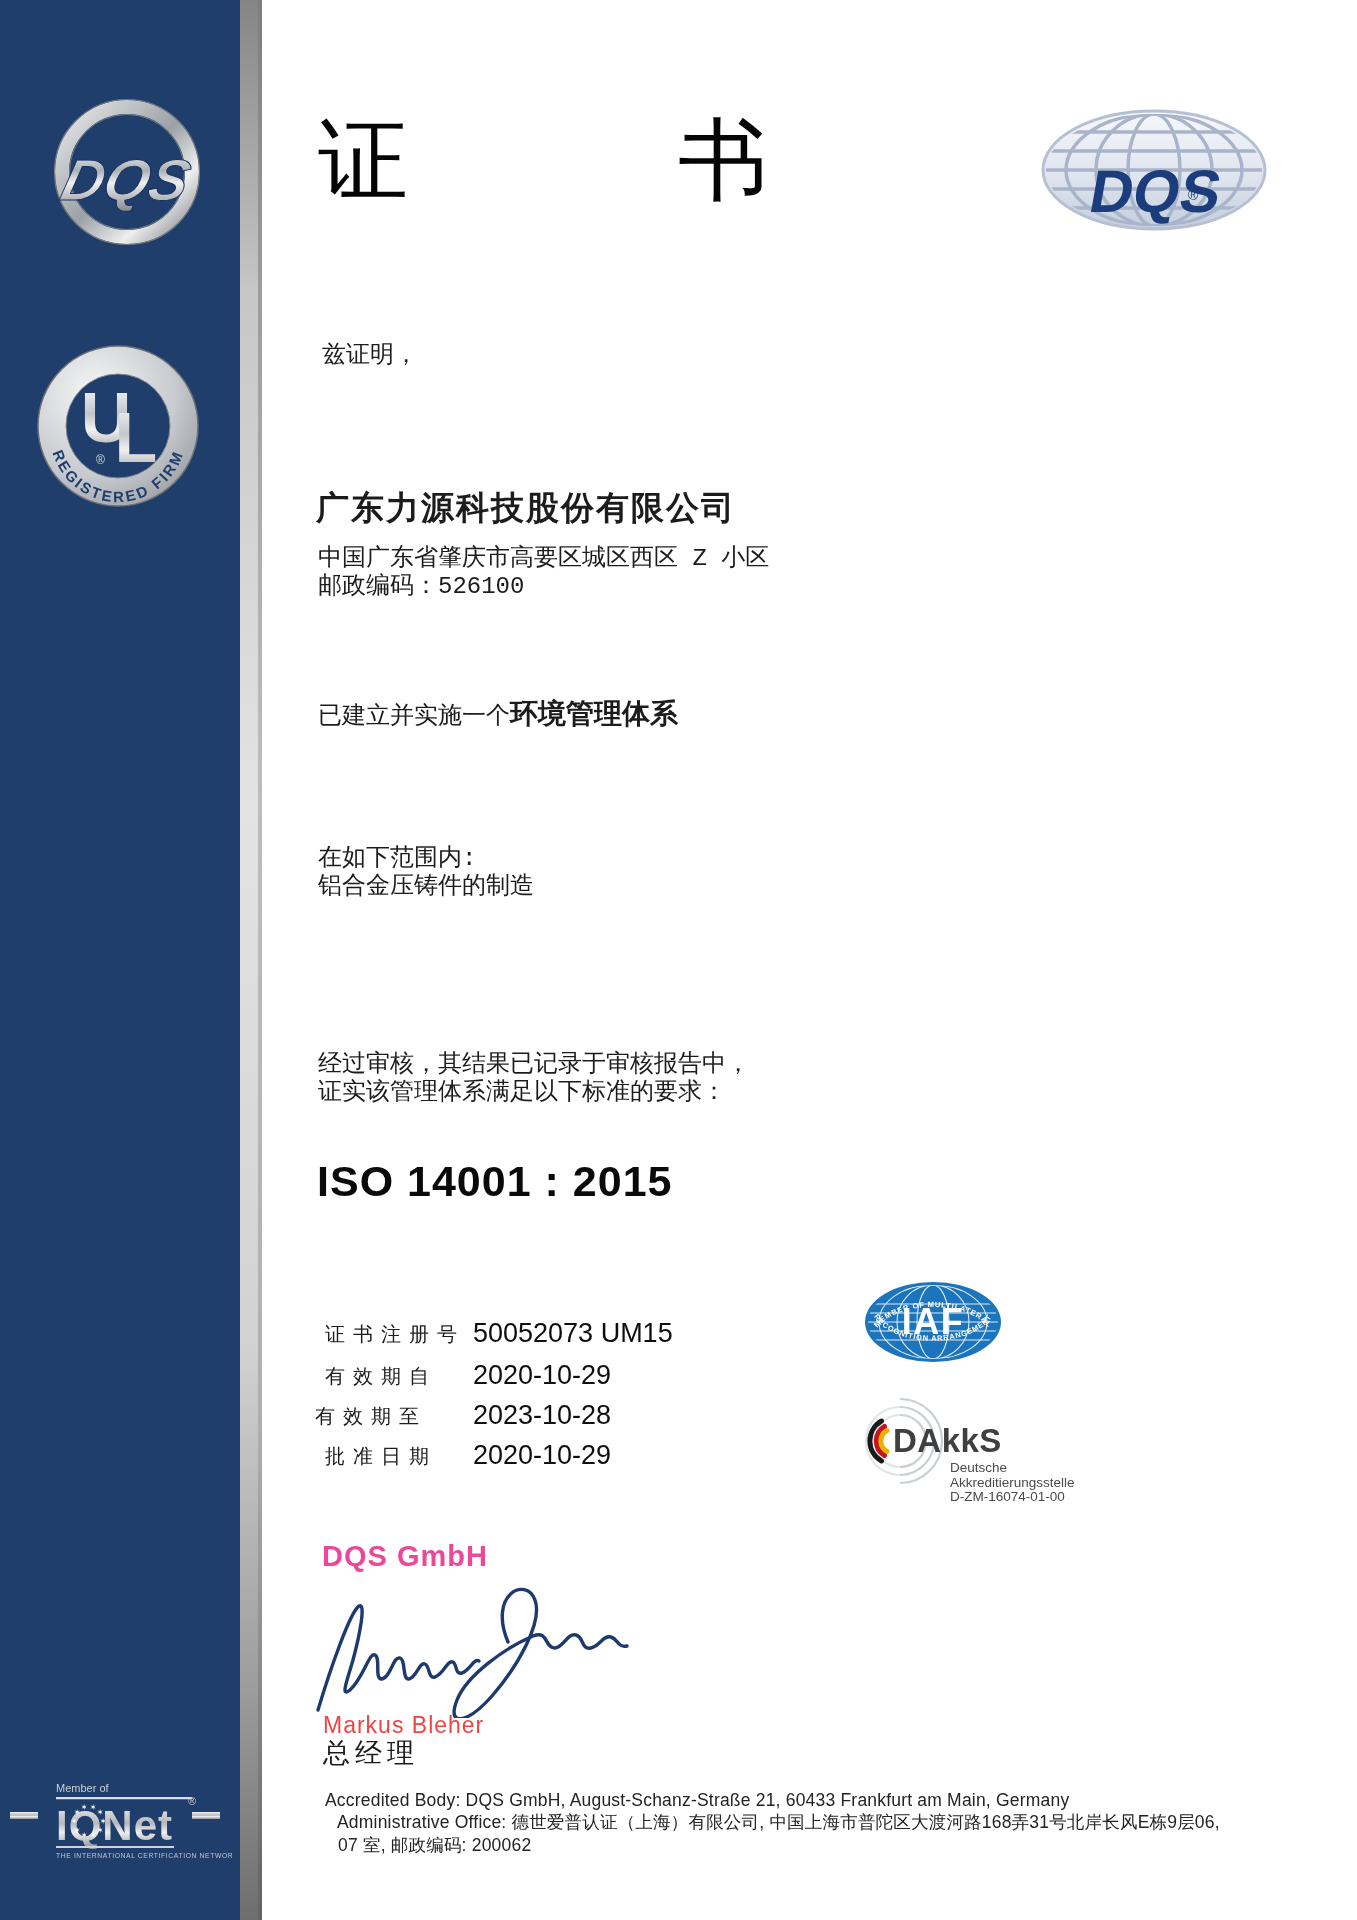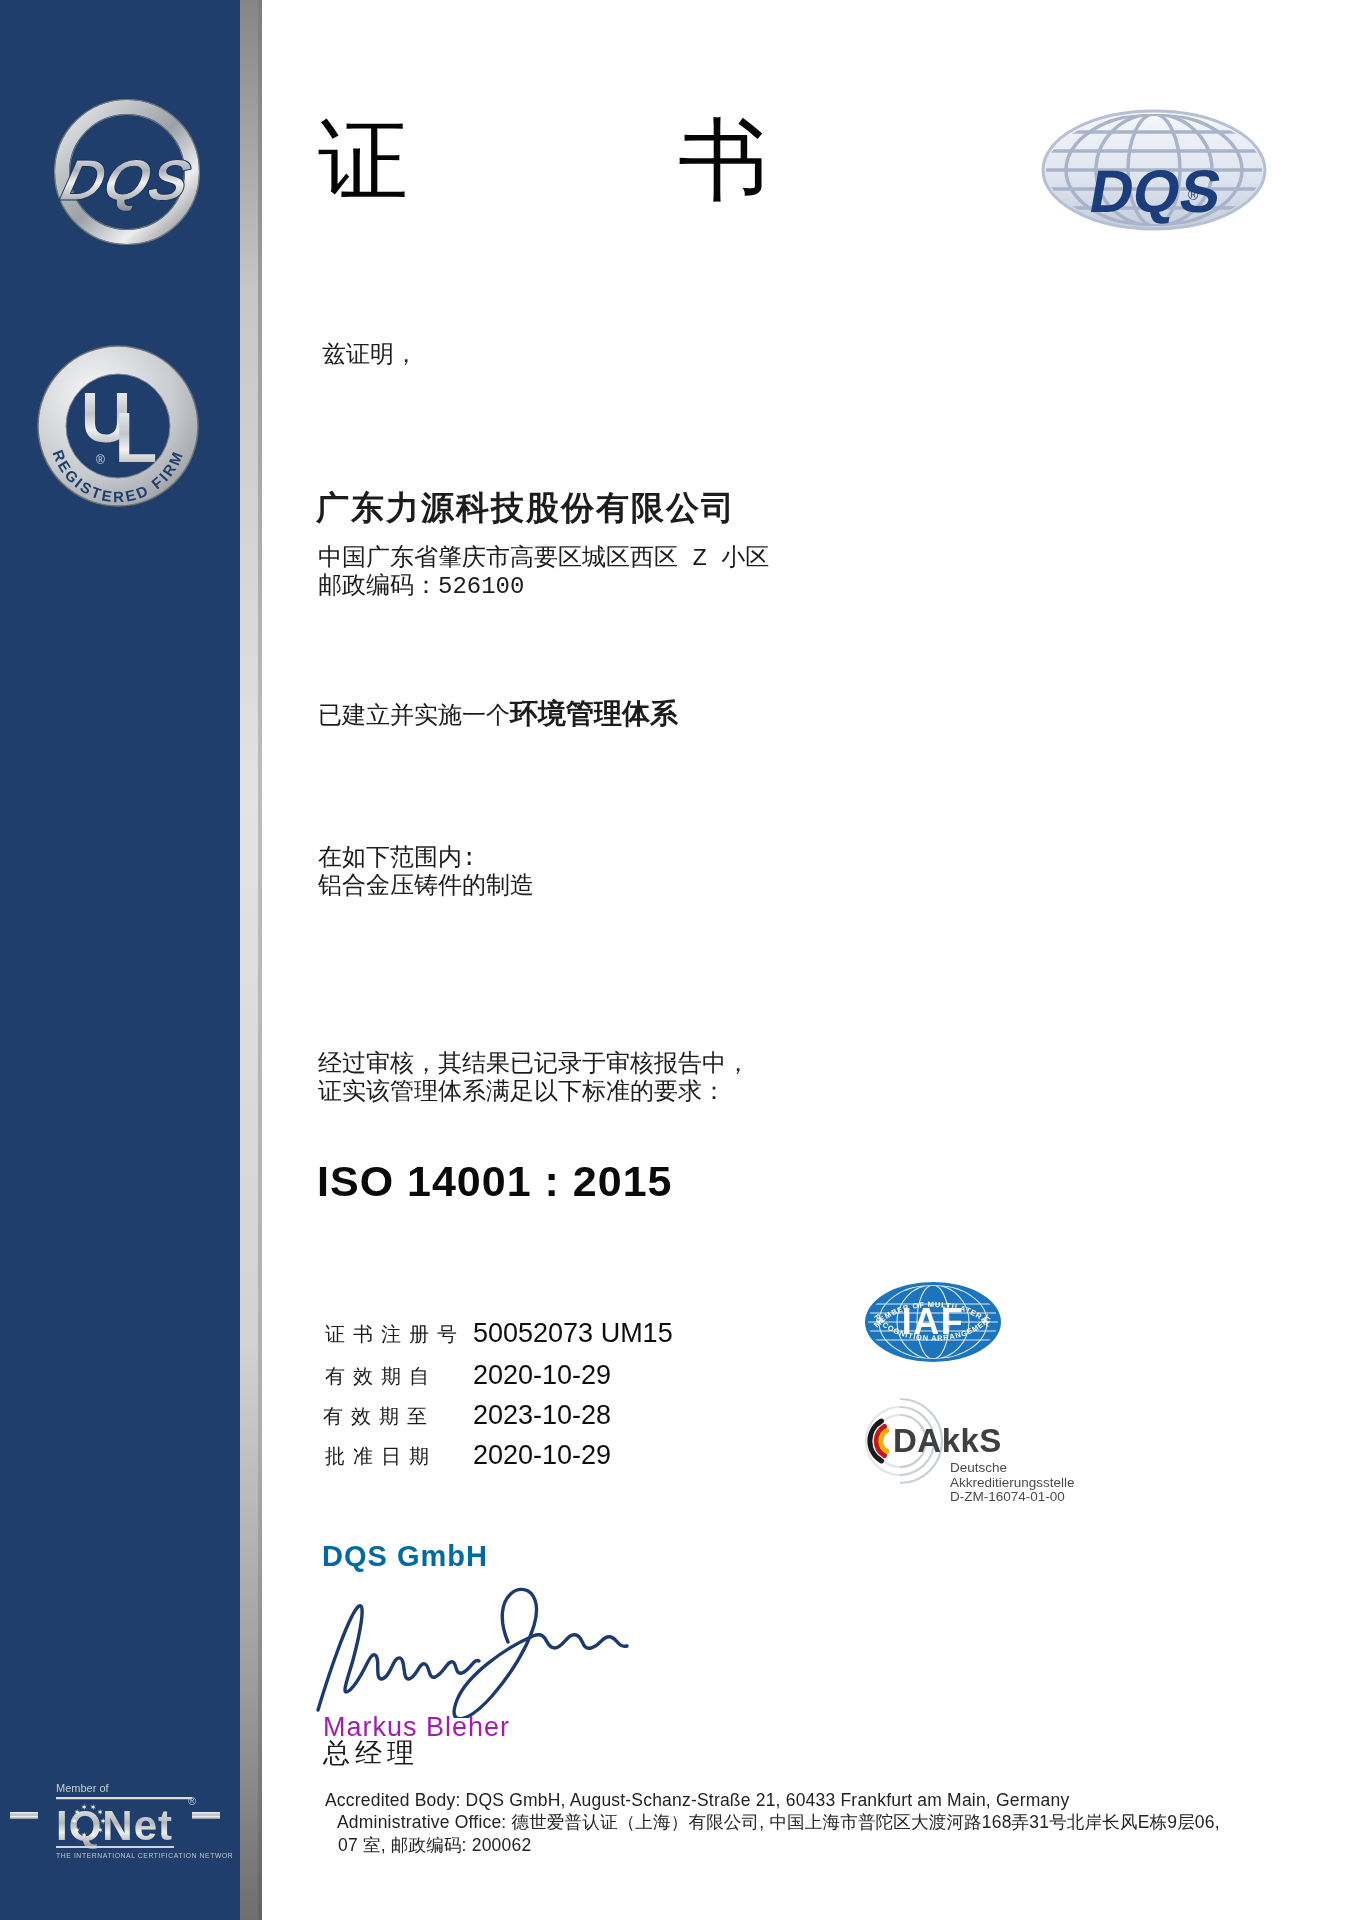--- a/index.html
+++ b/index.html
@@ -13,22 +13,22 @@
      background:linear-gradient(180deg,#858585 0%,#c6c6c6 15%,#e3e3e3 42%,#d2d2d2 70%,#9c9c9c 88%,#6e6e6e 100%);}
   .edge-strip-line{position:absolute;left:258px;top:0;width:4px;height:1920px;
      background:linear-gradient(180deg,#7a7a7a 0%,#b0b0b0 40%,#a5a5a5 75%,#5f5f5f 100%);opacity:.75;}
   .title{font-size:90px;letter-spacing:108px;color:#050505;line-height:1;}
   .company{font-size:33px;font-weight:bold;letter-spacing:2px;}
   .body-line{font-size:24px;line-height:28px;}
   .bold-part{font-size:28px;font-weight:bold;}
   .iso{font-size:43px;font-weight:bold;letter-spacing:1px;color:#0a0a0a;}
   .det-label{font-size:20px;letter-spacing:8px;}
   .det-value{font-size:27px;color:#0e0e0e;}
-  .org{font-size:29px;font-weight:bold;letter-spacing:1px;color:#0369a1;}
-  .signer{font-size:27px;letter-spacing:1px;color:#a21caf;}
+  .org{font-size:29px;font-weight:bold;letter-spacing:1px;color:#ec4899;}
+  .signer{font-size:23px;letter-spacing:1px;color:#ef4444;}
   .signer-title{font-size:27px;letter-spacing:5px;}
   .footer-line{font-size:17.5px;line-height:22.5px;color:#232323;white-space:pre;letter-spacing:.2px;}
   svg text{font-family:"Liberation Sans","DejaVu Sans",sans-serif;}
 </style>
 </head>
 <body>
 
 <div class="page">
 
   <div class="sidebar"></div>
@@ -178,21 +178,21 @@
 
   <div class="abs cjk body-line" style="left:318px;top:1051px;">经过审核，其结果已记录于审核报告中，</div>
   <div class="abs cjk body-line" style="left:318px;top:1079px;">证实该管理体系满足以下标准的要求：</div>
 
   <div class="abs sans iso" style="left:317px;top:1157px;">ISO 14001 : 2015</div>
 
   <div class="abs cjk det-label" style="left:325px;top:1321px;">证书注册号</div>
   <div class="abs sans det-value" style="left:473px;top:1318px;">50052073 UM15</div>
   <div class="abs cjk det-label" style="left:325px;top:1363px;text-align:center;">有效期自</div>
   <div class="abs sans det-value" style="left:473px;top:1360px;">2020-10-29</div>
-  <div class="abs cjk det-label" style="left:323px;top:1403px;">有效期至</div>
+  <div class="abs cjk det-label" style="left:315px;top:1403px;">有效期至</div>
   <div class="abs sans det-value" style="left:473px;top:1400px;">2023-10-28</div>
   <div class="abs cjk det-label" style="left:325px;top:1443px;">批准日期</div>
   <div class="abs sans det-value" style="left:473px;top:1440px;">2020-10-29</div>
 
   <svg class="abs" style="left:858px;top:1276px;" width="150" height="92" viewBox="0 0 150 92">
     <defs>
         <clipPath id="iafClip">
           <ellipse cx="75" cy="46" rx="65" ry="37"></ellipse>
         </clipPath>
       </defs>

